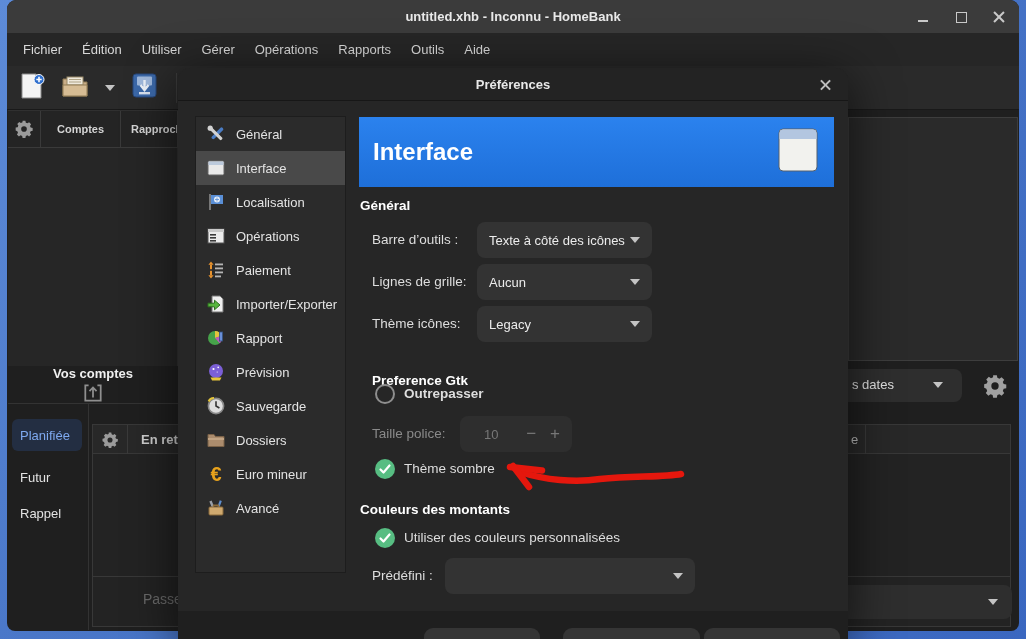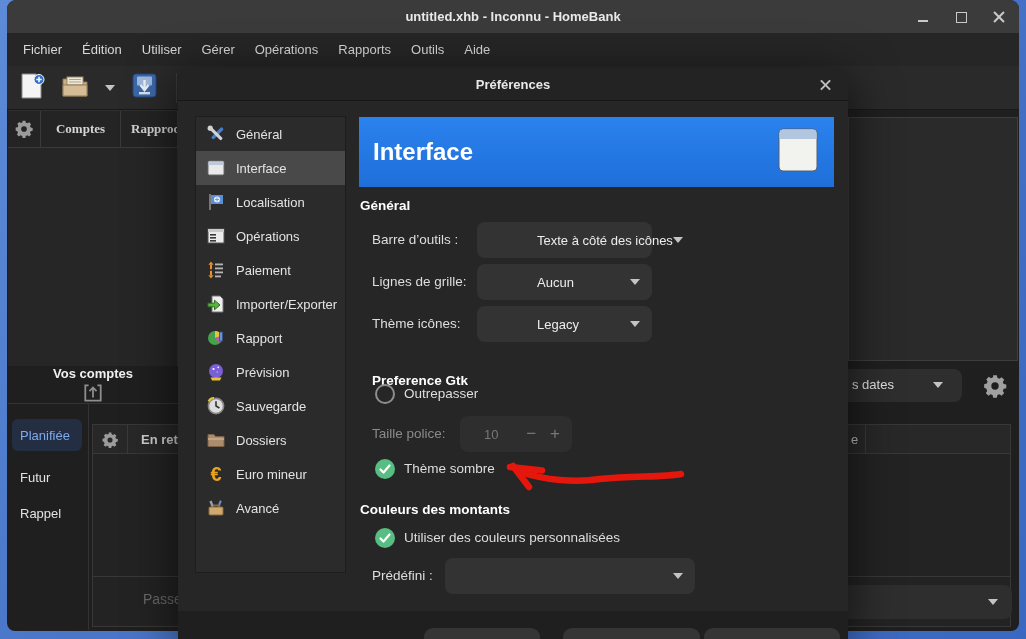--- a/index.html
+++ b/index.html
@@ -23,21 +23,21 @@
   .menu-item{color:#d8d8d8;font-size:13px;padding:4px 10px;}
   .toolbar{position:absolute;left:0;top:66px;width:100%;height:44px;background:#2a2a2a;
     border-bottom:1px solid #191919;display:flex;align-items:center;padding-left:12px;gap:16px;}
   .tool-sep{width:1px;height:30px;background:#3c3c3c;margin-left:2px;}
   .caret{display:inline-block;width:0;height:0;border-left:5px solid transparent;
     border-right:5px solid transparent;border-top:6px solid #c4c4c4;}
   
   .tabbar{position:absolute;left:1px;top:110px;width:170px;height:38px;background:#242424;
     display:flex;border-bottom:1px solid #3a3a3a;border-top:1px solid #303030;}
   .tab-cell{display:flex;align-items:center;justify-content:center;border-right:1px solid #3a3a3a;
-    color:#d4d4d4;font-size:13px;font-weight:700;overflow:hidden;white-space:nowrap;font-family:Liberation Serif, serif;}
+    color:#d4d4d4;font-size:11px;font-weight:700;overflow:hidden;white-space:nowrap;}
   .accounts-panel{position:absolute;left:1px;top:148px;width:170px;height:218px;
     background:#262626;border-right:1px solid #333;}
   .vc-bar{position:absolute;left:1px;top:366px;width:170px;height:38px;border-bottom:1px solid #333;
     display:flex;align-items:center;padding:0 8px;flex-direction:column;}
   .vc-bar .lbl{color:#f0f0f0;font-weight:700;font-size:13px;flex:1;}
   .left-nav{position:absolute;left:1px;top:404px;width:81px;height:226px;border-right:1px solid #333;}
   .nav-item{position:absolute;left:4px;width:70px;height:32px;display:flex;align-items:center;
     padding-left:8px;font-size:13px;color:#e2e2e2;border-radius:6px;}
   .nav-item.selected{background:#232e42;color:#7ea9ef;}
   
@@ -82,21 +82,21 @@
   .sb-ic{width:22px;height:22px;display:flex;align-items:center;justify-content:center;flex:none;}
   .dlg-content{position:absolute;left:181px;top:0;width:475px;height:538px;}
   .page-header{position:absolute;left:0;top:16px;width:475px;height:70px;
     background:linear-gradient(180deg,#2b82ee,#1e6fd9);display:flex;align-items:center;}
   .page-header .ph-title{color:#fff;font-size:24px;font-weight:700;padding-left:14px;flex:1;}
   .sec-h{position:absolute;left:1px;color:#fff;font-size:13.5px;font-weight:700;}
   .f-label{position:absolute;color:#dedede;font-size:13.5px;}
   .f-label.dim{color:#8a8a8a;}
   .drop{position:absolute;width:175px;height:36px;background:#333;border-radius:8px;
     display:flex;align-items:center;padding:0 12px;color:#ececec;font-size:13px;}
-  .drop .dtxt{flex:1;white-space:nowrap;margin-left:48px;}
+  .drop .dtxt{flex:1;white-space:nowrap;}
   .radio{position:absolute;width:20px;height:20px;border:2px solid #8e8e8e;border-radius:50%;}
   .checkbox{position:absolute;width:20px;height:20px;}
   .spin{position:absolute;left:101px;top:315px;width:112px;height:36px;background:#2e2e2e;border-radius:8px;
     display:flex;align-items:center;color:#777;font-size:13px;}
   .spin .v{padding-left:24px;flex:1;}
   .spin .m{font-size:17px;padding-right:14px;}
   .spin .p{font-size:17px;padding-right:12px;}
   .action-bar{position:absolute;left:0;top:510px;width:670px;height:61px;background:#1f1f1f;}
   .dlg-btn{position:absolute;top:17px;height:36px;background:#353535;border-radius:9px;
     display:flex;align-items:center;justify-content:center;color:#ececec;font-size:13.5px;font-weight:700;}
@@ -384,21 +384,21 @@
 
         <span class="f-label" style="left:13px;top:215px;">Thème icônes:</span>
         <div class="drop" style="left:118px;top:205px;">
           <span class="dtxt">Legacy</span>
           <span class="caret"></span>
         </div>
 
         <div class="sec-h" style="top:272px;padding-left:12px;">Preference Gtk</div>
 
         <span class="radio" style="left:16px;top:283px;"></span>
-        <span class="f-label" style="left:45px;top:285px;">Outrepasser</span>
+        <span class="f-label" style="left:45px;top:285px;font-weight:bold;">Outrepasser</span>
 
         <span class="f-label dim" style="left:13px;top:325px;">Taille police:</span>
         <div class="spin">
           <span class="v">10</span>
           <span class="m">−</span>
           <span class="p">+</span>
         </div>
 
         <span class="checkbox" style="left:16px;top:358px;">
           <svg width="20" height="20" viewBox="0 0 20 20">

